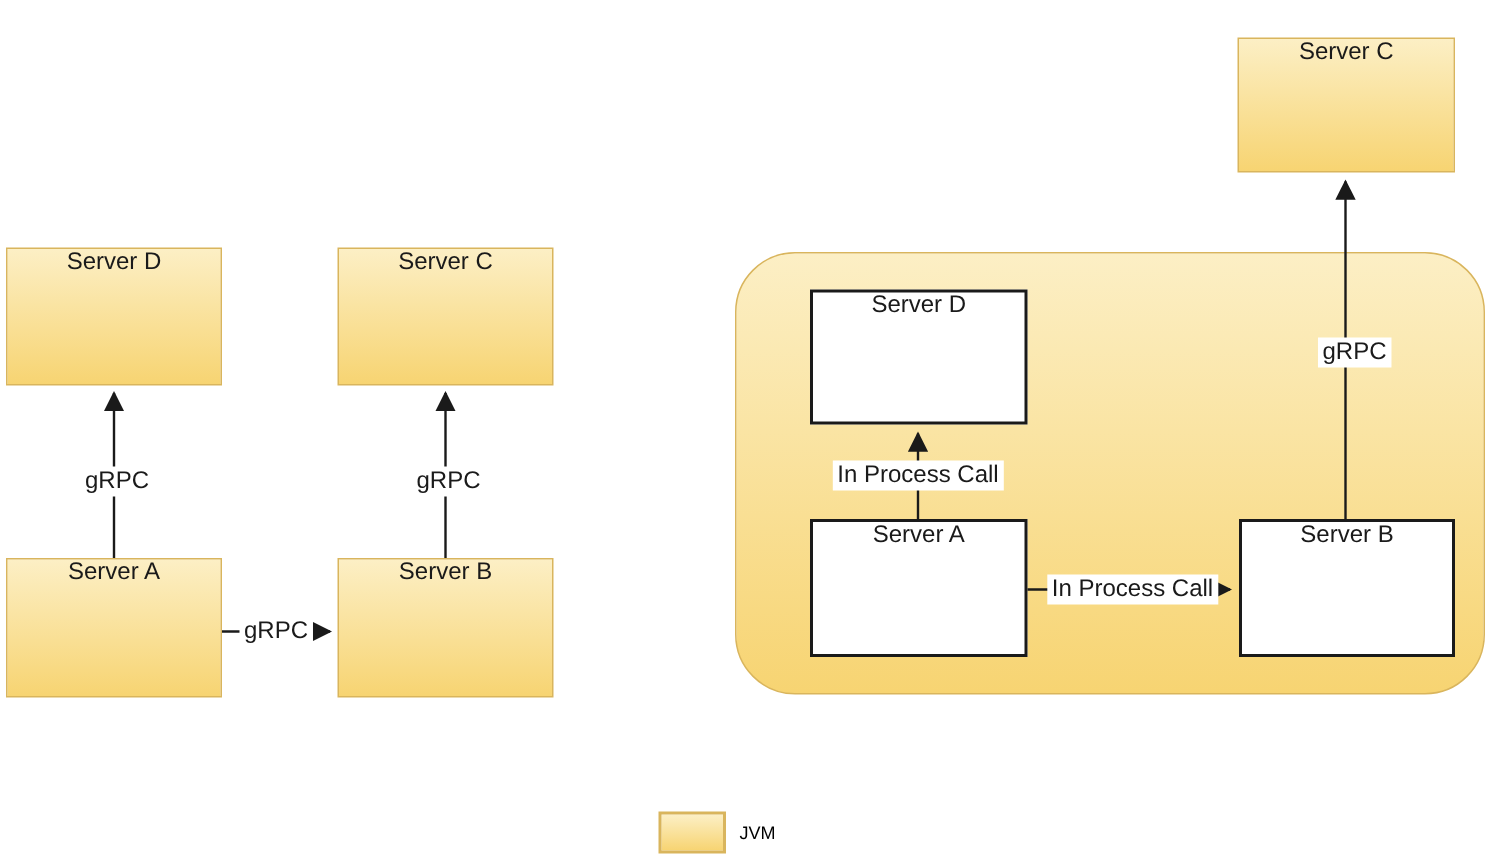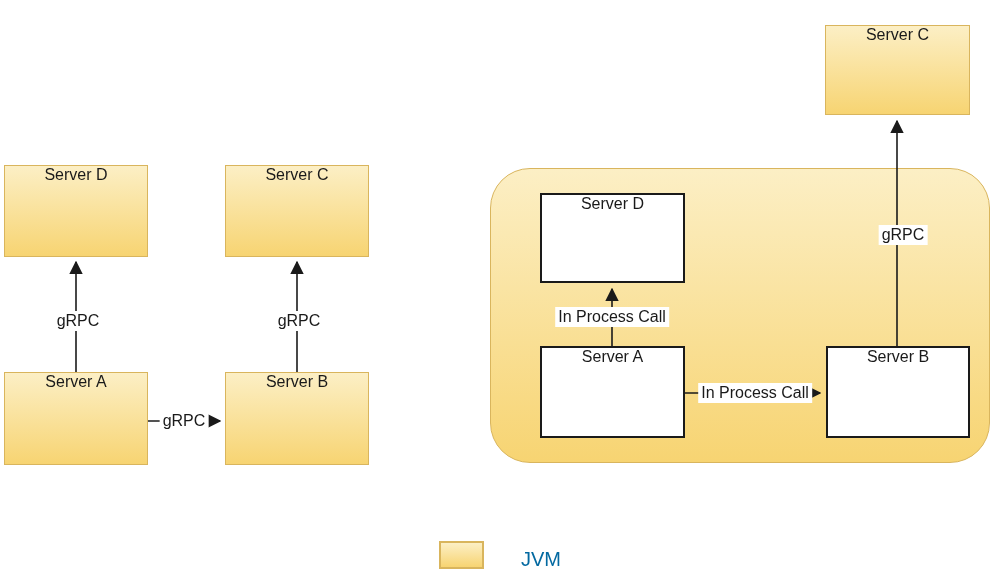--- a/index.html
+++ b/index.html
@@ -69,23 +69,22 @@
   .legend-swatch{
     position:absolute;
     left:439px;top:541px;
     width:45px;height:28px;
     background:linear-gradient(180deg,var(--node-fill-top) 0%,var(--node-fill-bottom) 100%);
     border:2px solid var(--node-border);
   }
   .legend-label{
     position:absolute;
     left:493px;top:548px;
-    font-size:20px;
-    color:#0369a1;
-    margin-left:28px;
+    font-size:12px;
+    color:#000000;
   }
 </style>
 </head>
 <body>
 
 <div class="stage">
 
   <div class="node yellow" style="left:4px;top:165px;width:144px;height:92px;">
     <span>Server D</span>
   </div>

